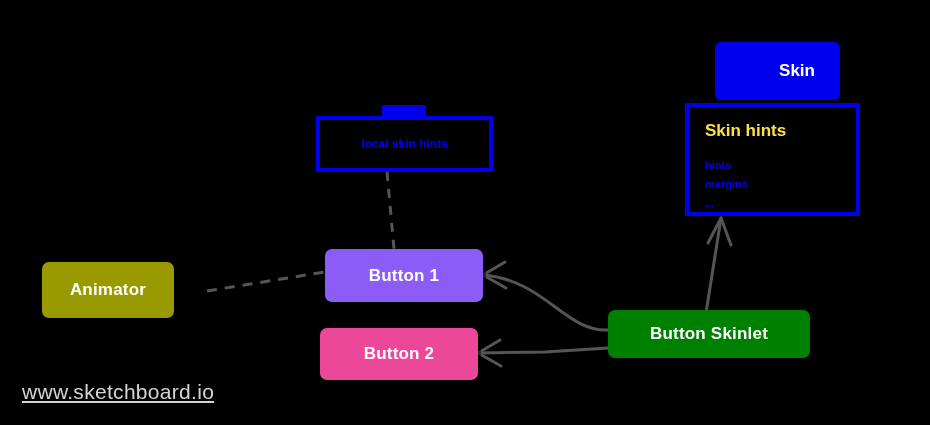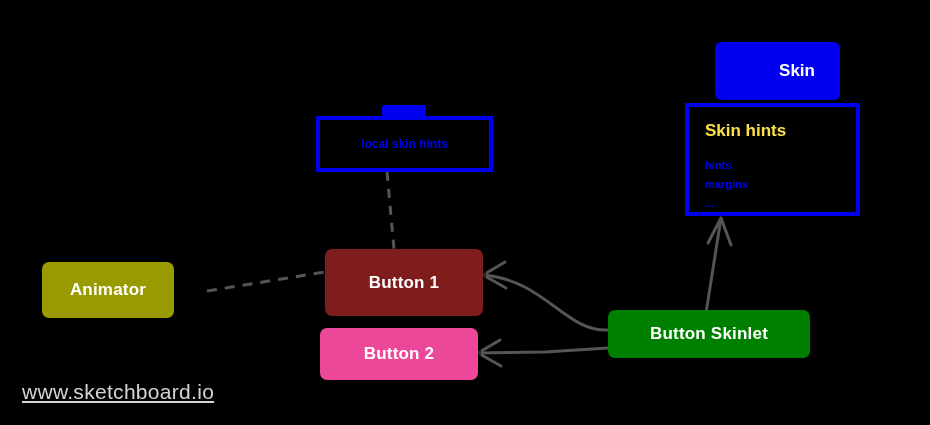--- a/index.html
+++ b/index.html
@@ -40,22 +40,22 @@
     width: 132px;
     height: 56px;
     background: #999900;
   }
 
   
   #node-button1 {
     left: 325px;
     top: 249px;
     width: 158px;
-    height: 67px;
-    background: #7f1d1d;
+    height: 53px;
+    background: #8b5cf6;
   }
 
   
   #node-button2 {
     left: 320px;
     top: 328px;
     width: 158px;
     height: 52px;
     background: #ec4899;
   }

